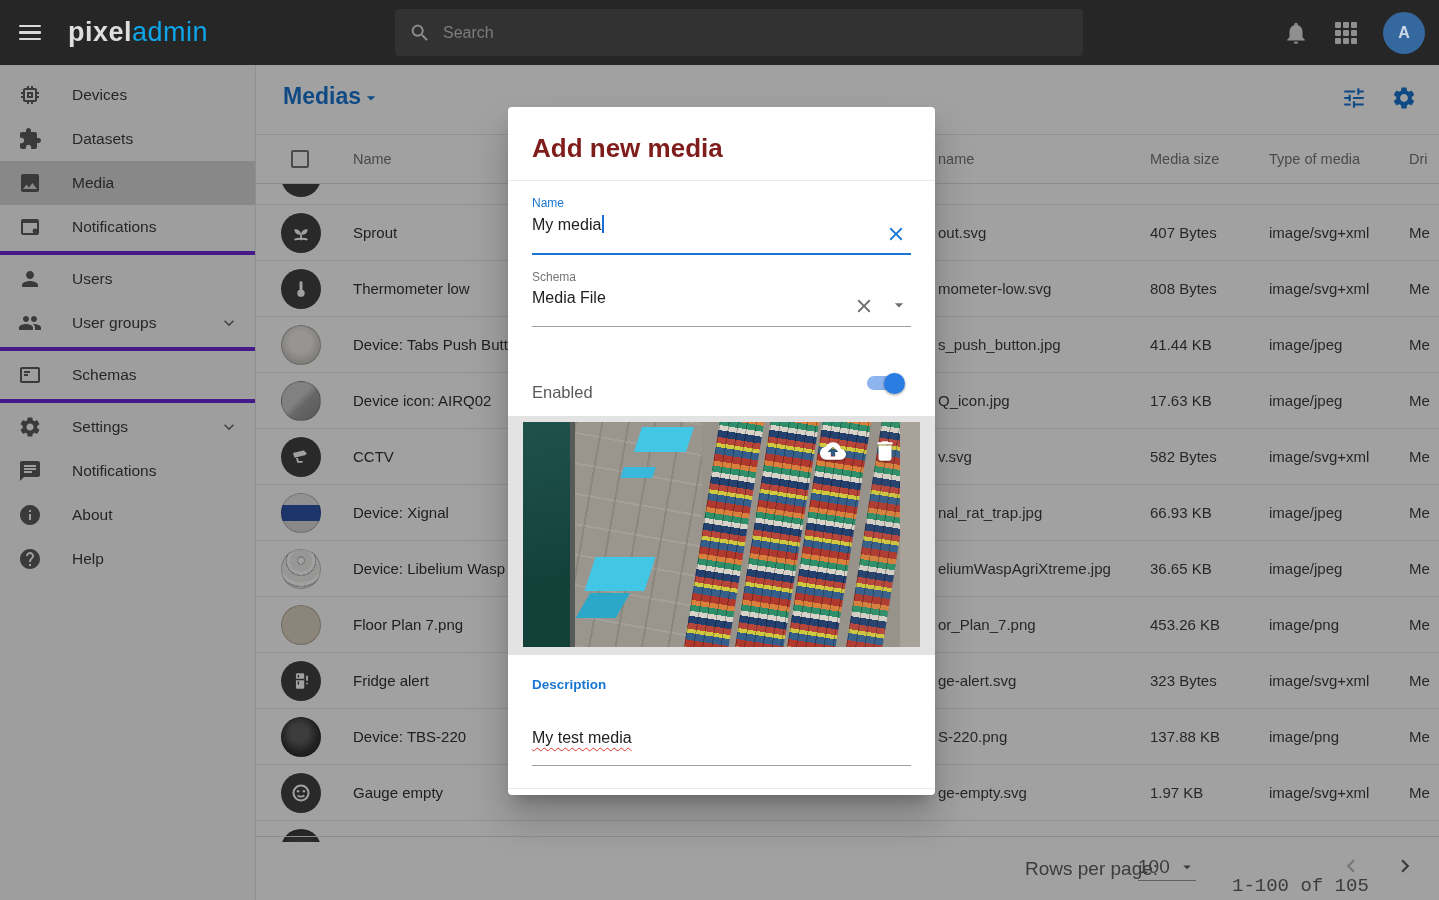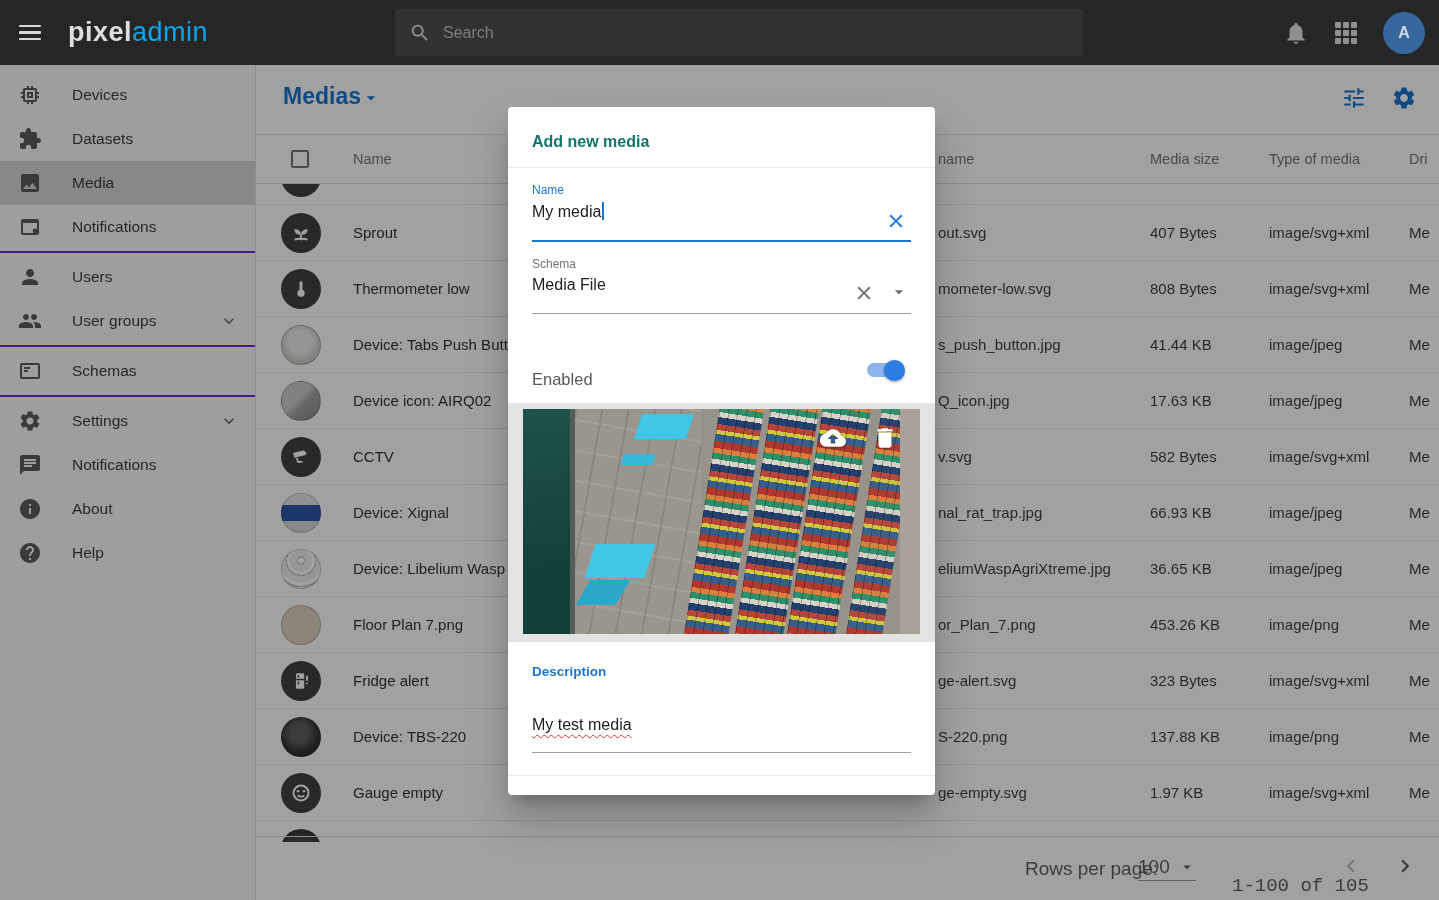--- a/index.html
+++ b/index.html
@@ -19,21 +19,21 @@
   .searchbar input::placeholder { color:#7d7d7d; }
   .appbar-right { position:absolute; right:14px; top:0; height:65px; display:flex; align-items:center; gap:26px; }
   .iconbtn { width:26px; height:26px; color:#8f8f8f; cursor:pointer; }
   .iconbtn svg { width:26px; height:26px; }
   .gridicon { width:22px; height:22px; display:grid; grid-template-columns:repeat(3,6px); grid-template-rows:repeat(3,6px); gap:2px; cursor:pointer; }
   .gridicon i { background:#8f8f8f; border-radius:1px; }
   .avatar { width:42px; height:42px; border-radius:50%; background:#35689e; color:#cfd9e6; display:flex; align-items:center; justify-content:center; font-size:16px; font-weight:700; cursor:pointer; }
 
   
   .sidebar { position:absolute; top:65px; left:0; width:256px; height:835px; background:#fafafa; border-right:1px solid #e2e2e2; z-index:10; padding-top:6px; }
-  .side-group { border-bottom:2px solid #6d28d9; padding:2px 0; }
+  .side-group { border-bottom:4px solid #6d28d9; padding:2px 0; }
   .side-group:last-child { border-bottom:none; }
   .side-item { height:44px; display:flex; align-items:center; padding:0 16px 0 18px; cursor:pointer; color:#3d3d3d; }
   .side-item.selected { background:#d7d7d7; }
   .side-item .s-icon { width:24px; height:24px; color:#5c5c5c; flex:0 0 auto; }
   .side-item .s-icon svg { width:24px; height:24px; }
   .side-item .s-label { margin-left:30px; font-size:15.5px; flex:1; }
   .side-item .s-chev { width:20px; height:20px; color:#6e6e6e; }
   .side-item .s-chev svg { width:20px; height:20px; }
 
   
@@ -80,21 +80,21 @@
   .range { position:absolute; left:976px; top:38px;font-family:Liberation Mono, monospace; }
   .pg-btn { position:absolute; top:16px; width:26px; height:26px; cursor:pointer; }
   .pg-btn svg { width:26px; height:26px; }
   .pg-prev { left:1082px; color:#bdbdbd; }
   .pg-next { left:1136px; color:#5f5f5f; }
 
   
   .overlay { position:absolute; top:65px; left:0; width:1439px; height:835px; background:rgba(0,0,0,.37); z-index:40; }
   .modal { position:absolute; left:508px; top:107px; width:427px; height:688px; background:#fff; border-radius:4px; z-index:60;
            box-shadow:0 11px 15px -7px rgba(0,0,0,.25), 0 24px 38px 3px rgba(0,0,0,.18); overflow:hidden; }
-  .modal-title { padding:26px 24px 16px; font-size:16px; font-weight:700; color:#0f766e; border-bottom:1px solid #ebebeb; }
+  .modal-title { padding:26px 24px 16px; font-size:26px; font-weight:700; color:#7f1d1d; border-bottom:1px solid #ebebeb; }
   .modal-body { padding:0 24px; }
   .field { position:relative; }
   .f-label { font-size:12px; margin-top:15px; }
   .f-label.blue { color:#1976d2; }
   .f-label.gray { color:#757575; }
   .f-value { font-size:16px; color:#212121; margin-top:5px; padding-bottom:19px; white-space:nowrap; }
   .u-blue { border-bottom:2px solid #1976d2; }
   .u-gray { border-bottom:1px solid #9e9e9e; }
   .cursor-bar { display:inline-block; width:1.5px; height:18px; background:#1a6fd4; vertical-align:-3px; margin-left:1px; }
   .f-clear { position:absolute; right:4px; bottom:10px; width:22px; height:22px; cursor:pointer; }

